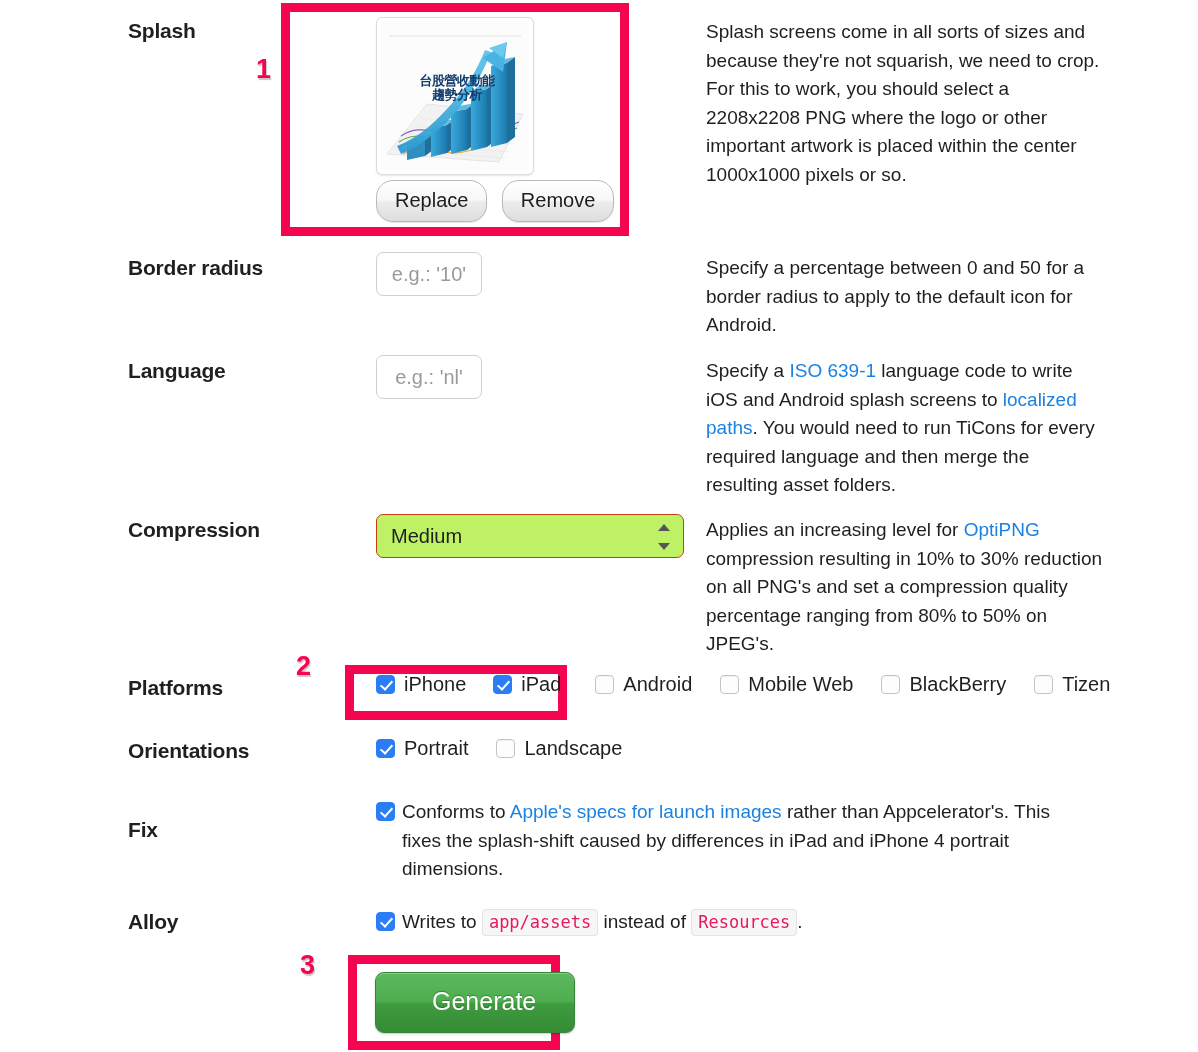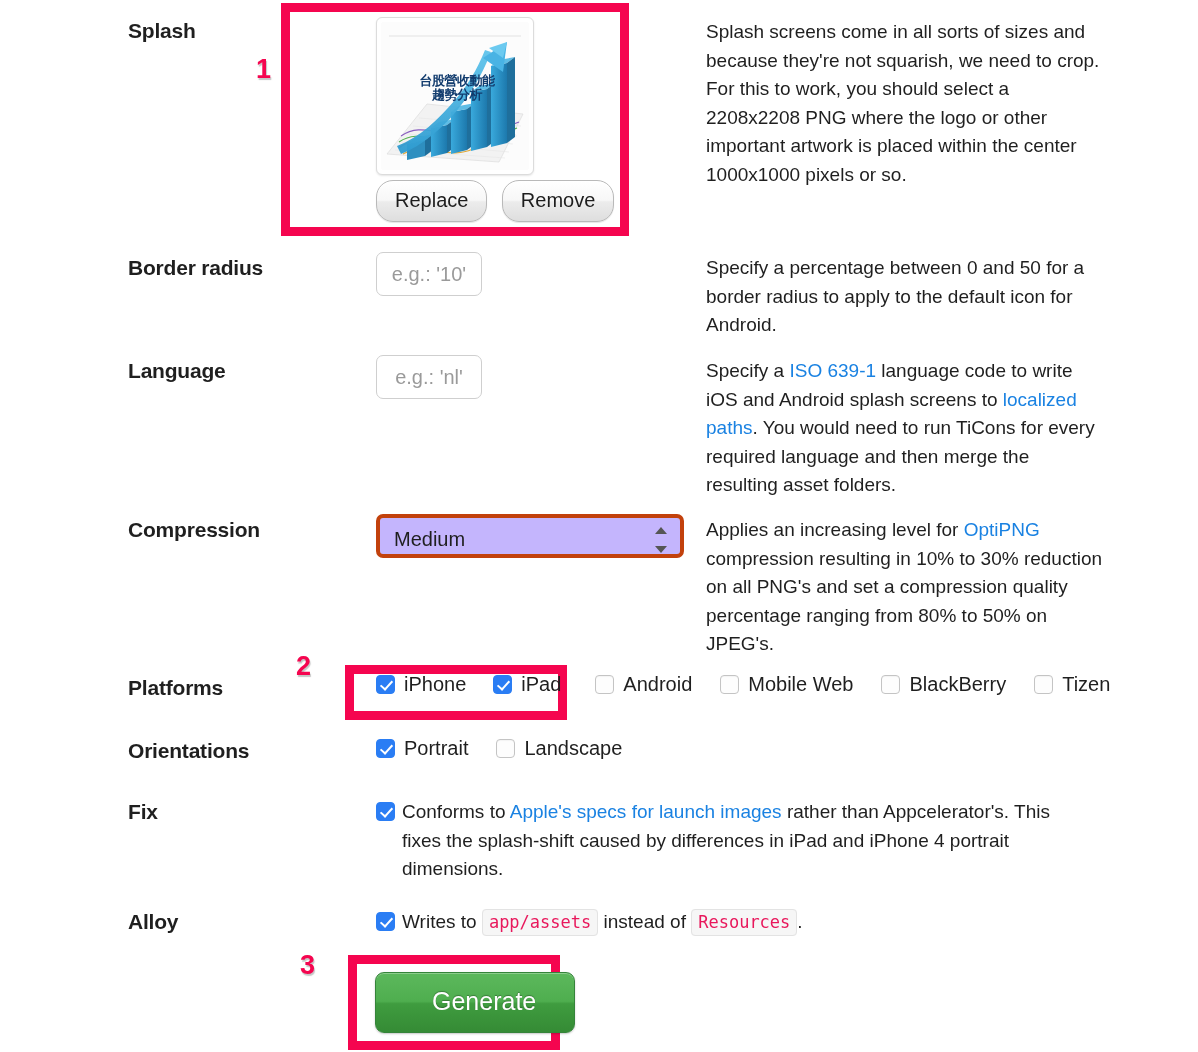--- a/index.html
+++ b/index.html
@@ -89,22 +89,22 @@
     font-family: "Liberation Sans", sans-serif;
     outline: none;
     text-align: center;
   }
   .tinput::placeholder { color: #9a9a9a; }
 
   
   .selwrap {
     position: relative;
     width: 308px; height: 44px;
-    border: 4px solid #c2410c; border-radius: 7px;
-    background: #c4b5fd;
+    border: 1px solid #c2410c; border-radius: 7px;
+    background: #bef264;
   }
   .selwrap .selval {
     position: absolute; left: 14px; top: 0; line-height: 42px;
     font-size: 20px; color: #1f1f1f;
   }
   .stepper {
     position: absolute; right: 13px; top: 8px;
     width: 12px; height: 28px;
   }
   .stepper i {
@@ -314,21 +314,21 @@
         <span class="cblabel">Portrait</span>
       </span>
       <span class="cbitem">
         <span class="cb off"></span>
         <span class="cblabel">Landscape</span>
       </span>
     </div>
   </div>
 
   <div class="row" style="top:798px;">
-    <div class="label" style="top:2px;">Fix</div>
+    <div class="label" style="top:20px;">Fix</div>
     <div style="position:absolute; left:376px; top:4px;">
       <span class="cb on"></span>
     </div>
     <div style="position:absolute; left:402px; top:0; width:690px; font-size:19px; line-height:28.5px; color:#1f1f1f;">
       <span>Conforms to </span><a class="link" href="#">Apple's specs for launch images</a><span> rather than Appcelerator's. This fixes the splash-shift caused by differences in iPad and iPhone 4 portrait dimensions.</span>
     </div>
   </div>
 
   <div class="row" style="top:908px;">
     <div class="label" style="top:2px;">Alloy</div>

